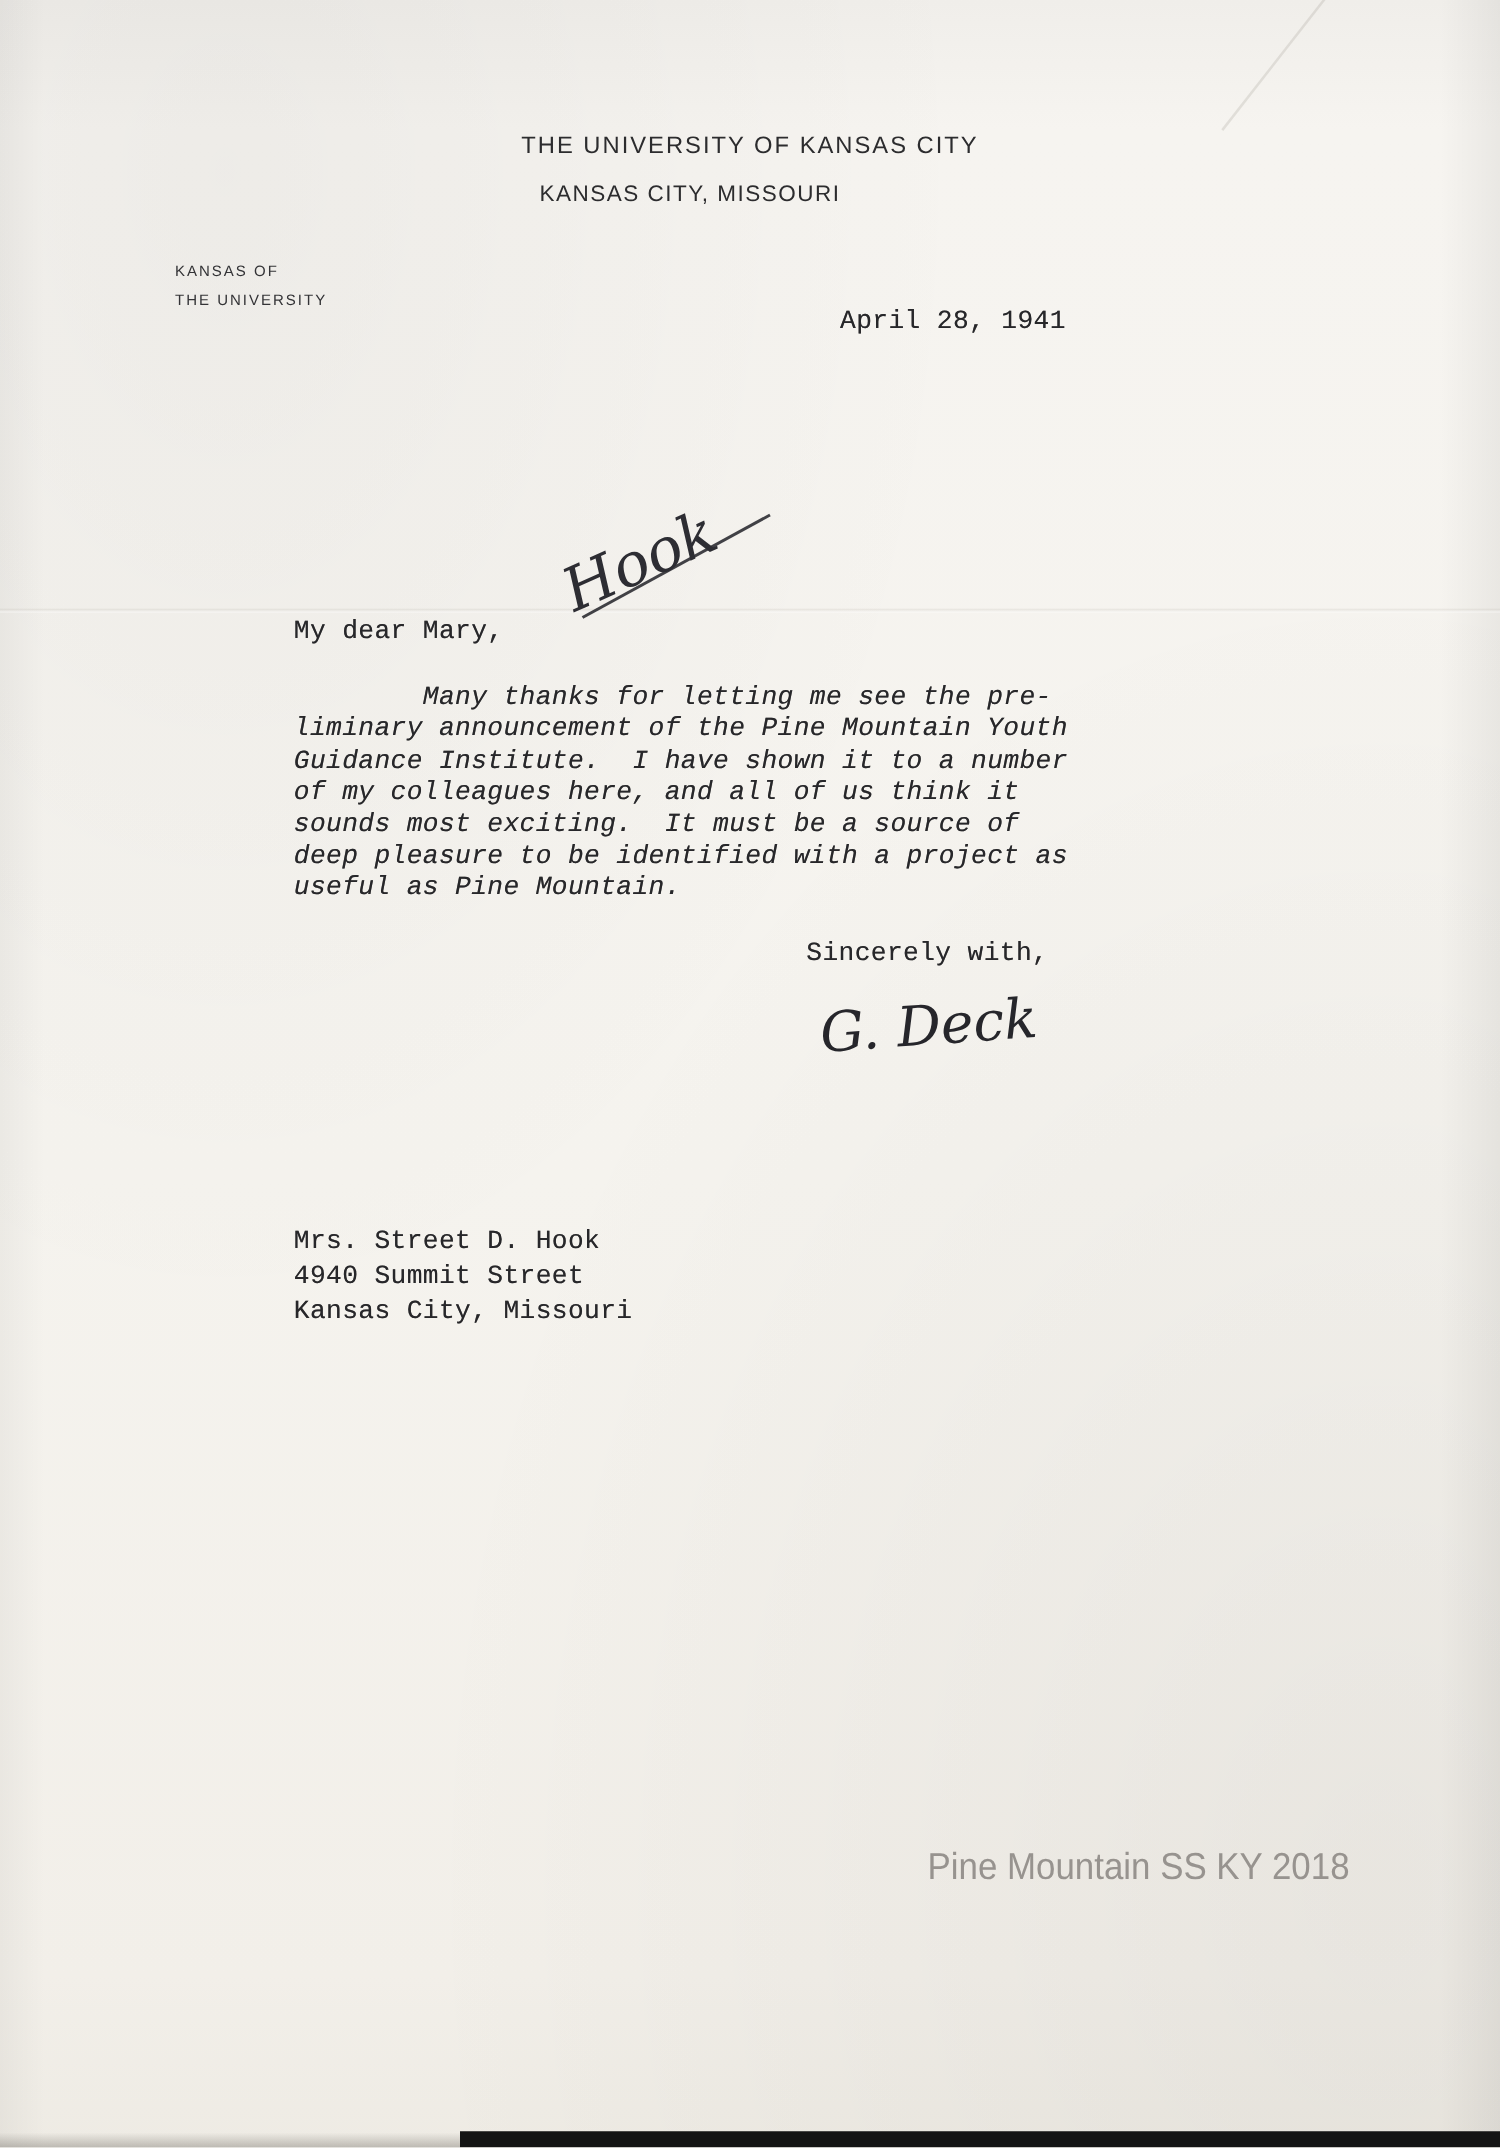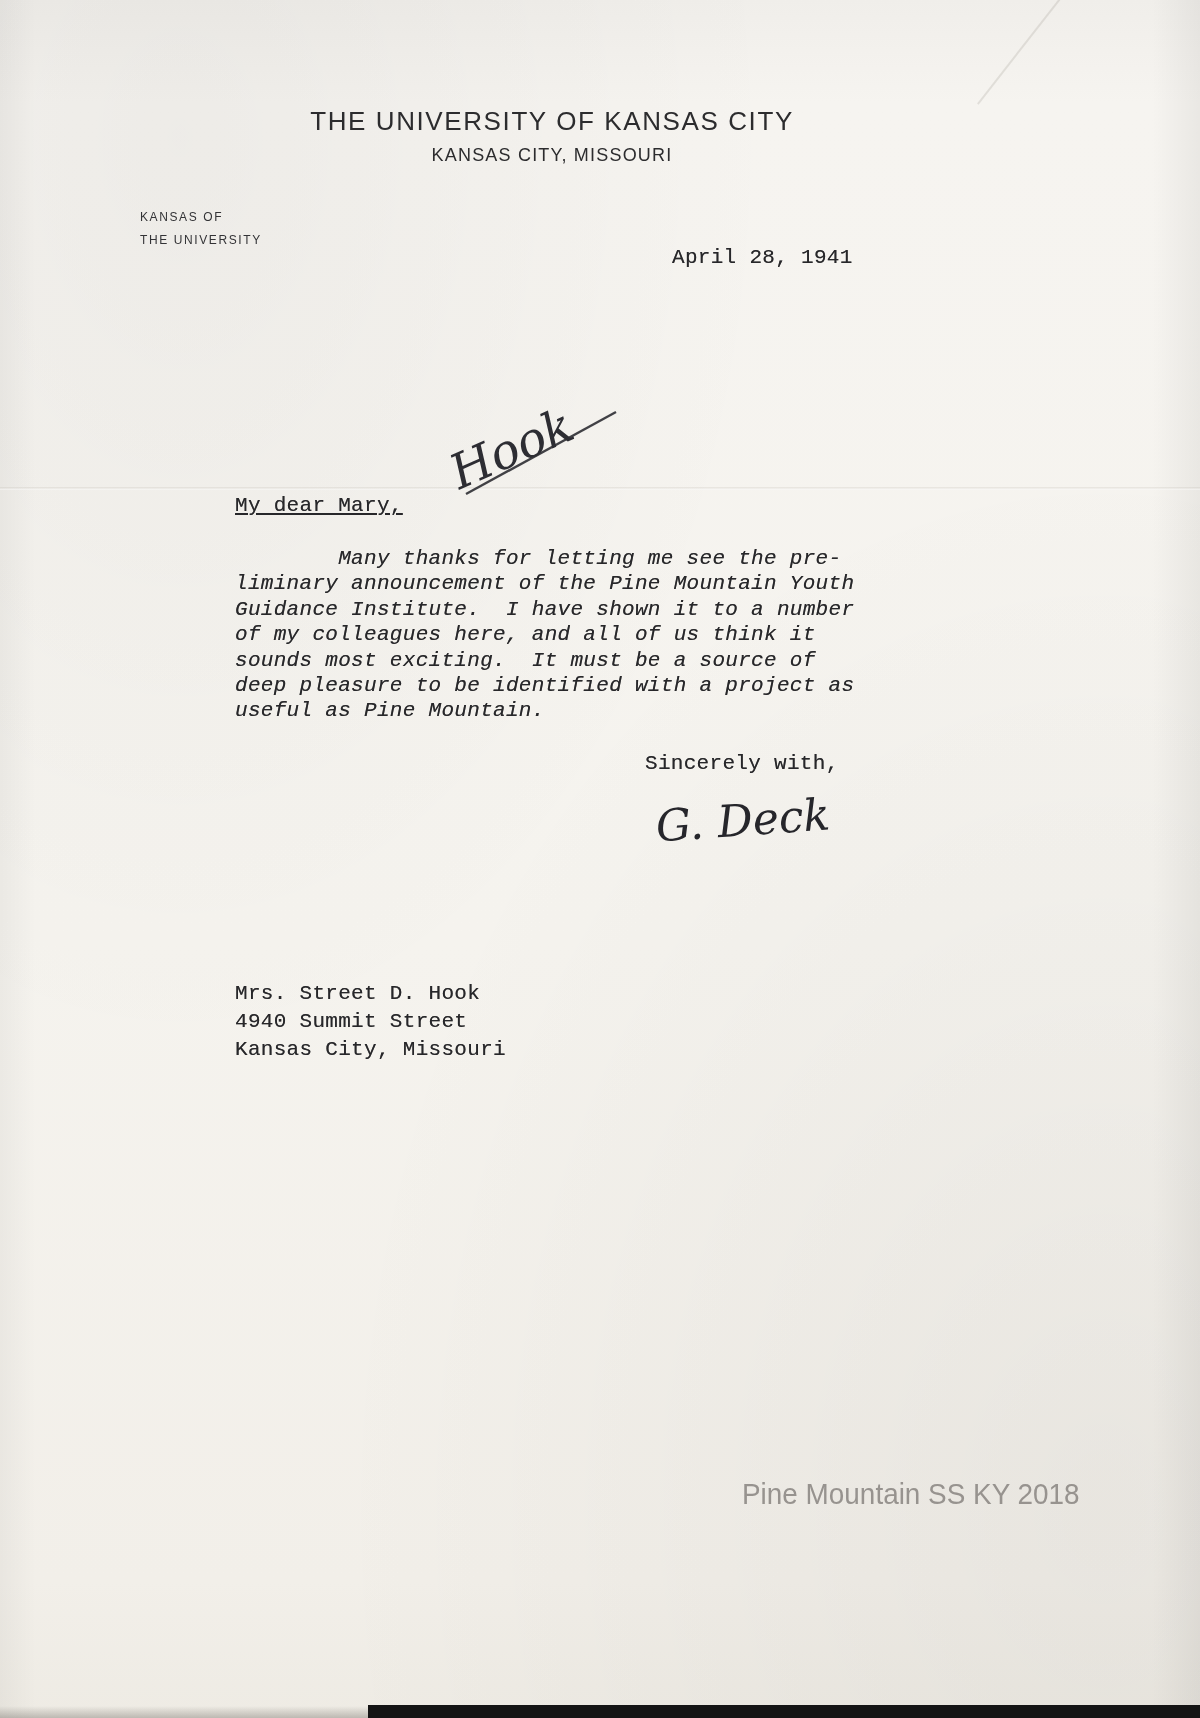--- a/index.html
+++ b/index.html
@@ -43,24 +43,25 @@
   .letterhead {
     position: absolute;
     left: 0;
     width: 1104px;
     text-align: center;
     color: #2c2c2e;
     font-family: "Liberation Sans", sans-serif;
   }
   .lh-title {
     top: 106px;
-    font-size: 26px;
+    font-size: 19px;
     letter-spacing: 1.6px;
     position: absolute;
     width: 100%;
+    padding-left: 48px;
   }
   .lh-sub {
     top: 145px;
     font-size: 18px;
     letter-spacing: 1.2px;
     position: absolute;
     width: 100%;
   }
   .office {
     position: absolute;
@@ -100,21 +101,20 @@
     stroke: #2d2d33;
     stroke-width: 2.4;
     fill: none;
     opacity: 0.9;
   }
   .salutation {
     position: absolute;
     left: 235px;
     top: 494px;
     font-size: 21px;
-    text-decoration: underline;
   }
   .letter-body {
     position: absolute;
     left: 235px;
     top: 546px;
     font-size: 21px;
     line-height: 25.4px;
     white-space: pre;
     font-style: italic;
   }

